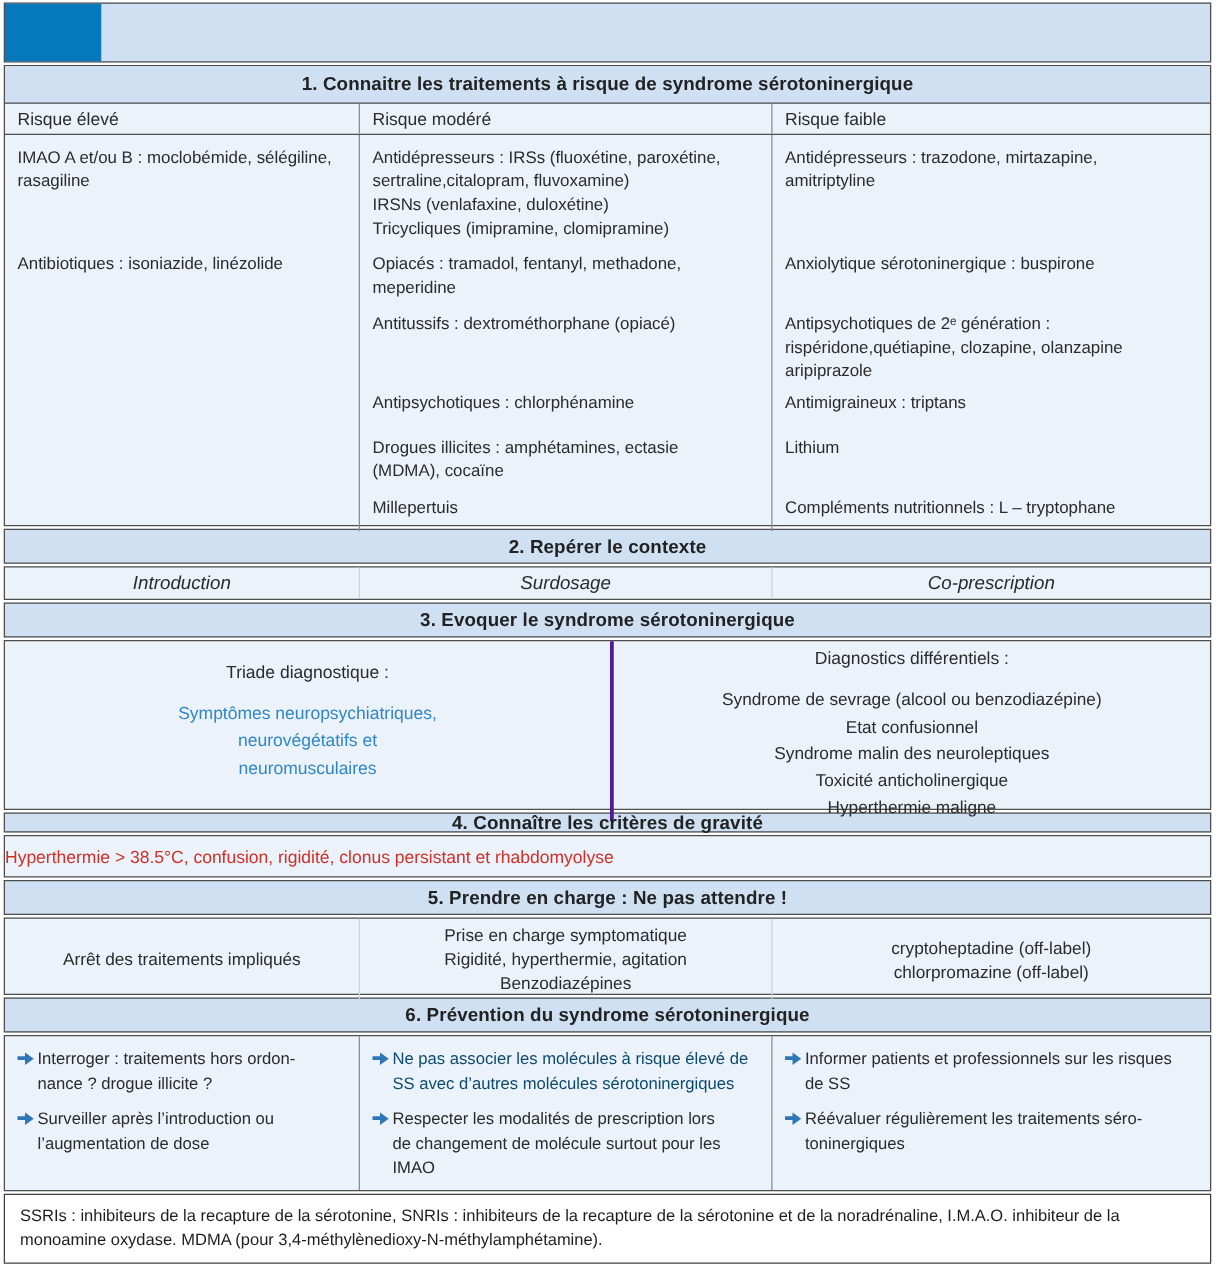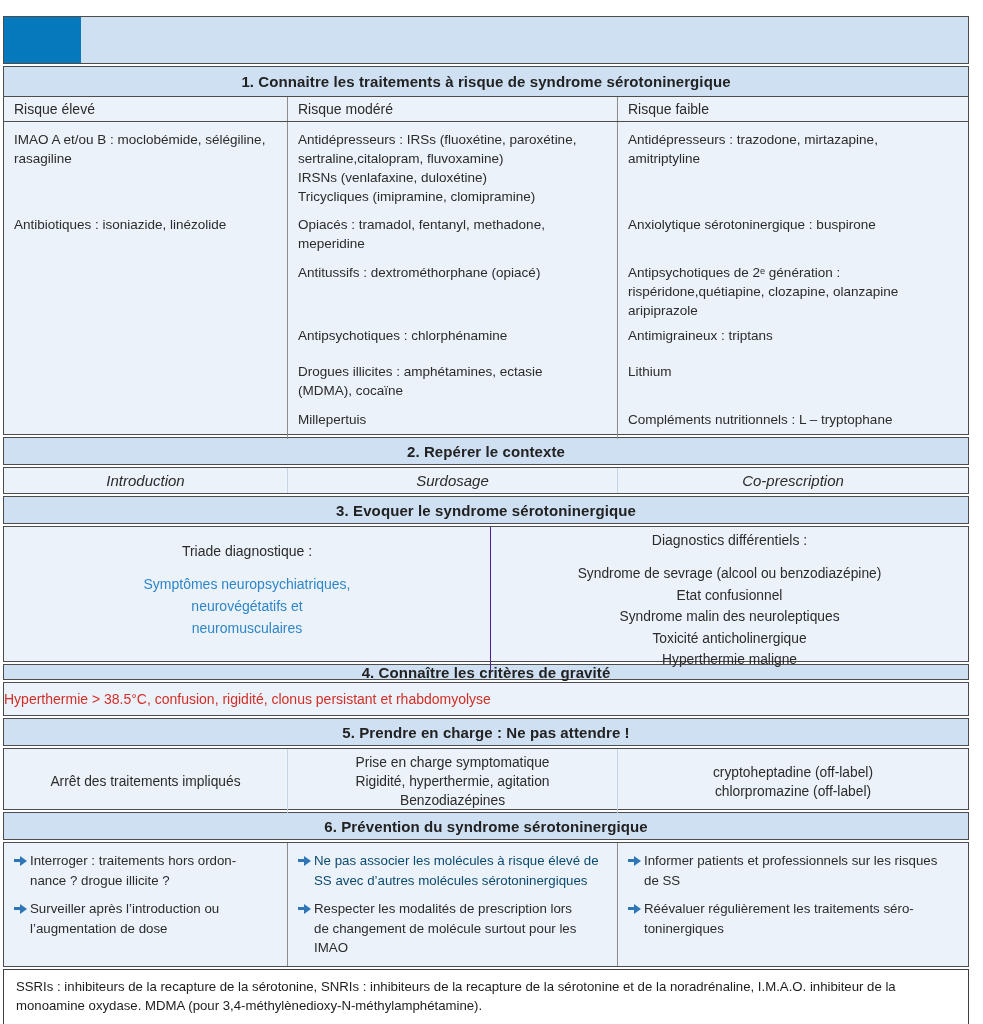--- a/index.html
+++ b/index.html
@@ -1,19 +1,19 @@
 <!DOCTYPE html>
 <html lang="fr"><head>
 <meta charset="utf-8">
 <style>
   html,body{margin:0;padding:0;background:#ffffff;}
   body{width:983px;height:1024px;position:relative;overflow:hidden;
        font-family:"Liberation Sans",sans-serif;color:#2b2b2b;
        -webkit-font-smoothing:antialiased;}
-  .page{position:absolute;left:3px;top:16px;width:966px;}
+  .page{position:absolute;left:3px;top:2px;width:966px;}
   .block{border:1.6px solid #4d4d4d;margin-bottom:2px;box-sizing:border-box;background:#ecf2fa;}
   
   .topband{height:48px;background:#cfe0f2;position:relative;}
   .bluebox{position:absolute;left:0;top:0;width:77px;height:100%;background:#0678bc;}
   
   .hband{background:#cfe0f2;display:flex;align-items:center;justify-content:center;}
   .hband .htext{font-size:15px;font-weight:600;color:#222;letter-spacing:.1px;padding:6px 4px;}
   
   .colhead{display:grid;grid-template-columns:284px 330px 1fr;border-bottom:1.4px solid #4d4d4d;}
   .colhead>div{padding:4px 10px;font-size:14px;border-right:1px solid #8c8c8c;}
@@ -23,21 +23,21 @@
   .grid3>.cell:last-child{border-right:none;}
   .s1content{height:312px;}
   .it{margin:0;font-size:13.5px;line-height:19px;white-space:pre-line;}
   
   .s2row{display:grid;grid-template-columns:284px 330px 1fr;height:27px;}
   .s2row>div{display:flex;align-items:center;justify-content:center;font-size:15px;
              border-right:1px solid #c6d4e6;font-style:italic;}
   .s2row>div:last-child{border-right:none;}
   
   .s3grid{display:grid;grid-template-columns:487px 1fr;height:136px;}
-  .s3grid>.cell3{border-right:1px solid #4c1d95;text-align:center;box-sizing:border-box;}
+  .s3grid>.cell3{border-right:3px solid #4c1d95;text-align:center;box-sizing:border-box;}
   .s3grid>.cell3:last-child{border-right:none;}
   .triade-label{font-size:14px;margin-top:16px;}
   .triade-blue{margin-top:14px;font-size:14px;line-height:22px;color:#2e86c9;}
   .diff-label{font-size:14px;margin-top:5px;}
   .diff-list{margin-top:15px;font-size:13.8px;line-height:21.5px;}
   
   .s4row{height:34px;display:flex;align-items:center;}
   .redtext{color:#d12f27;font-size:14px;}
   
   .s5row{height:62px;}

